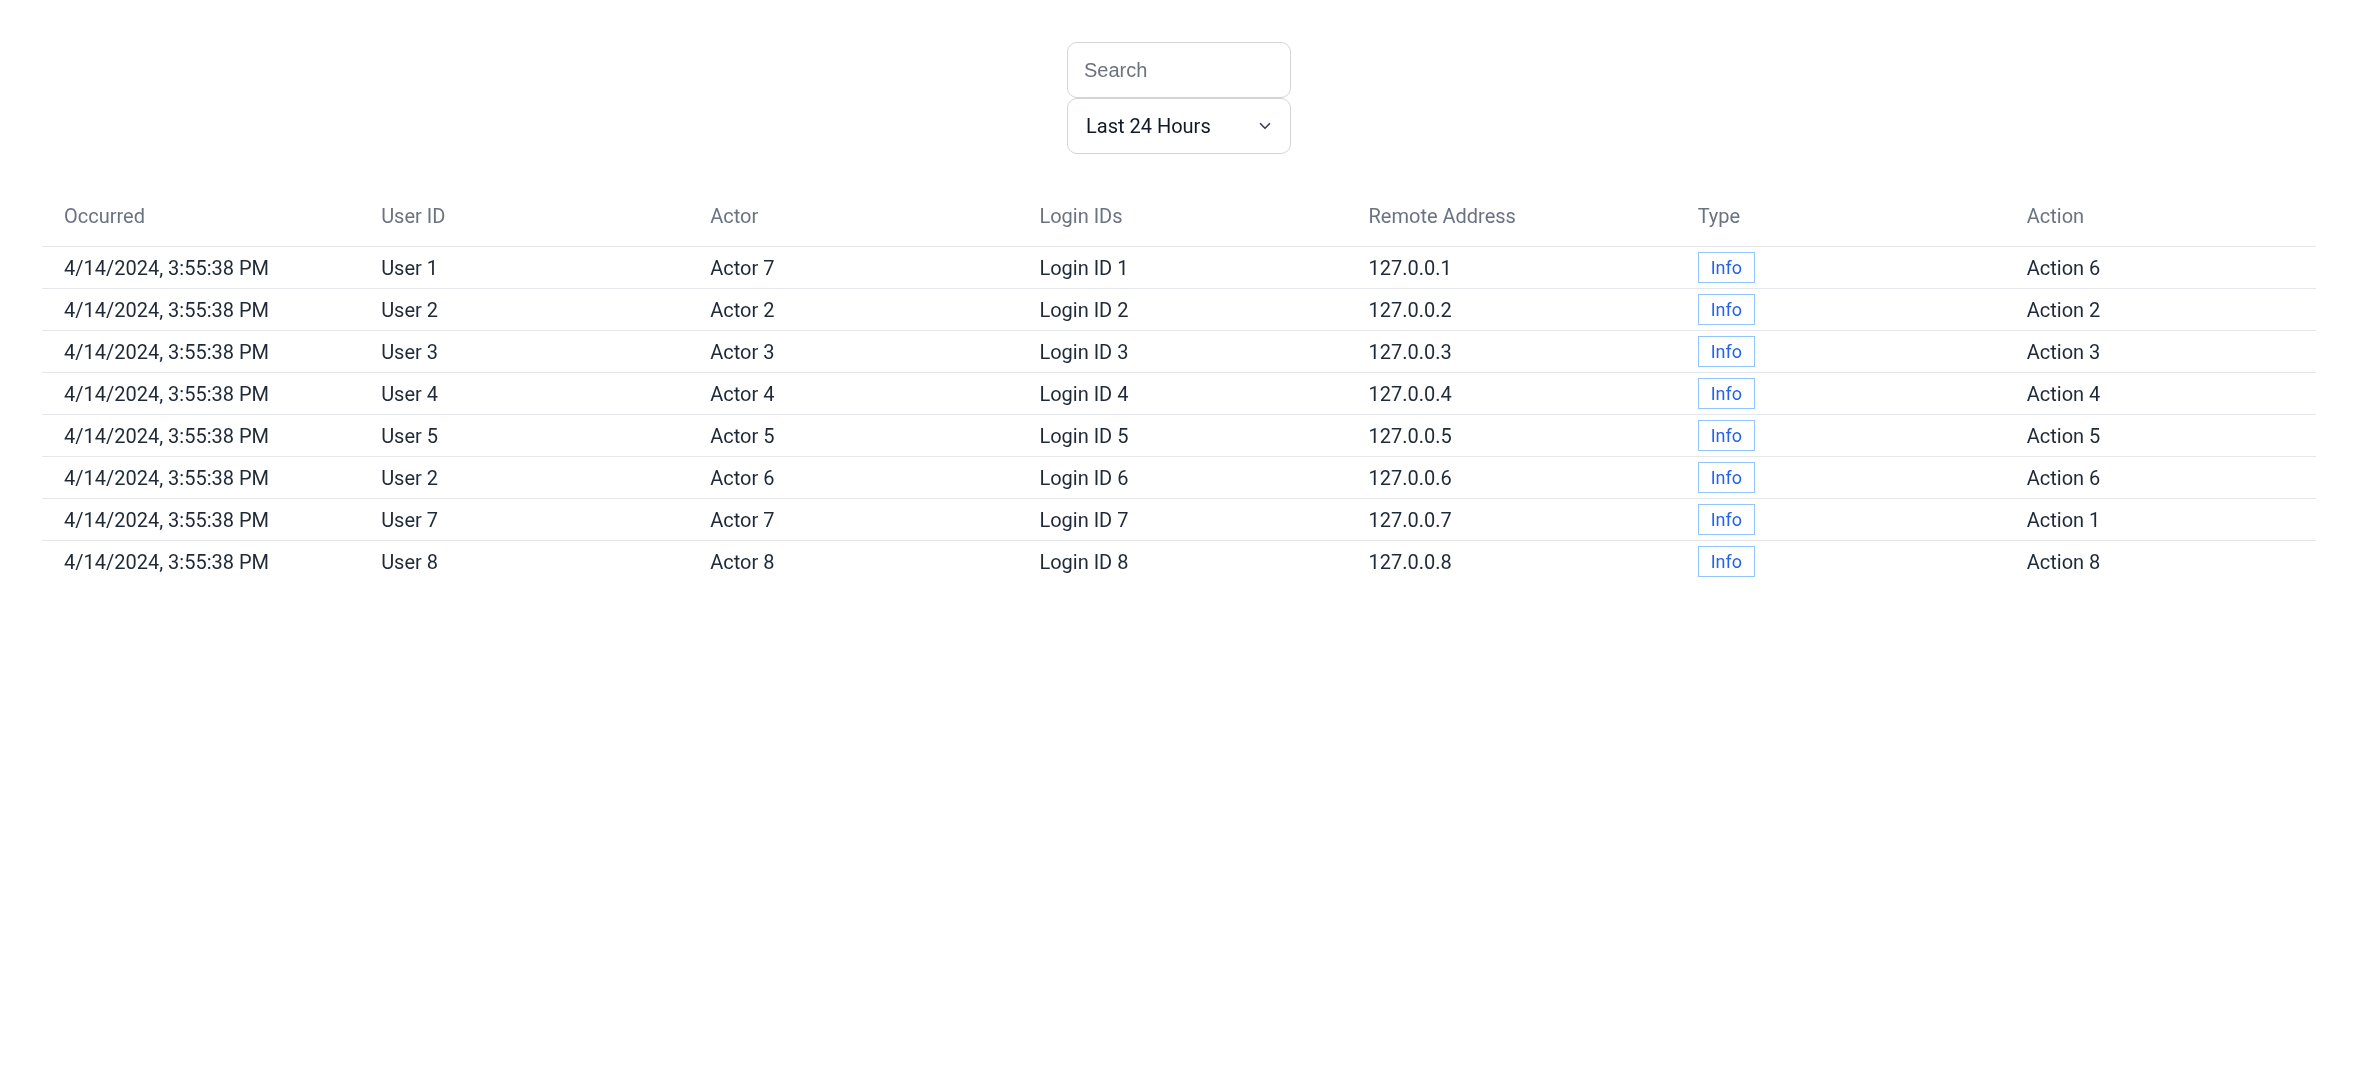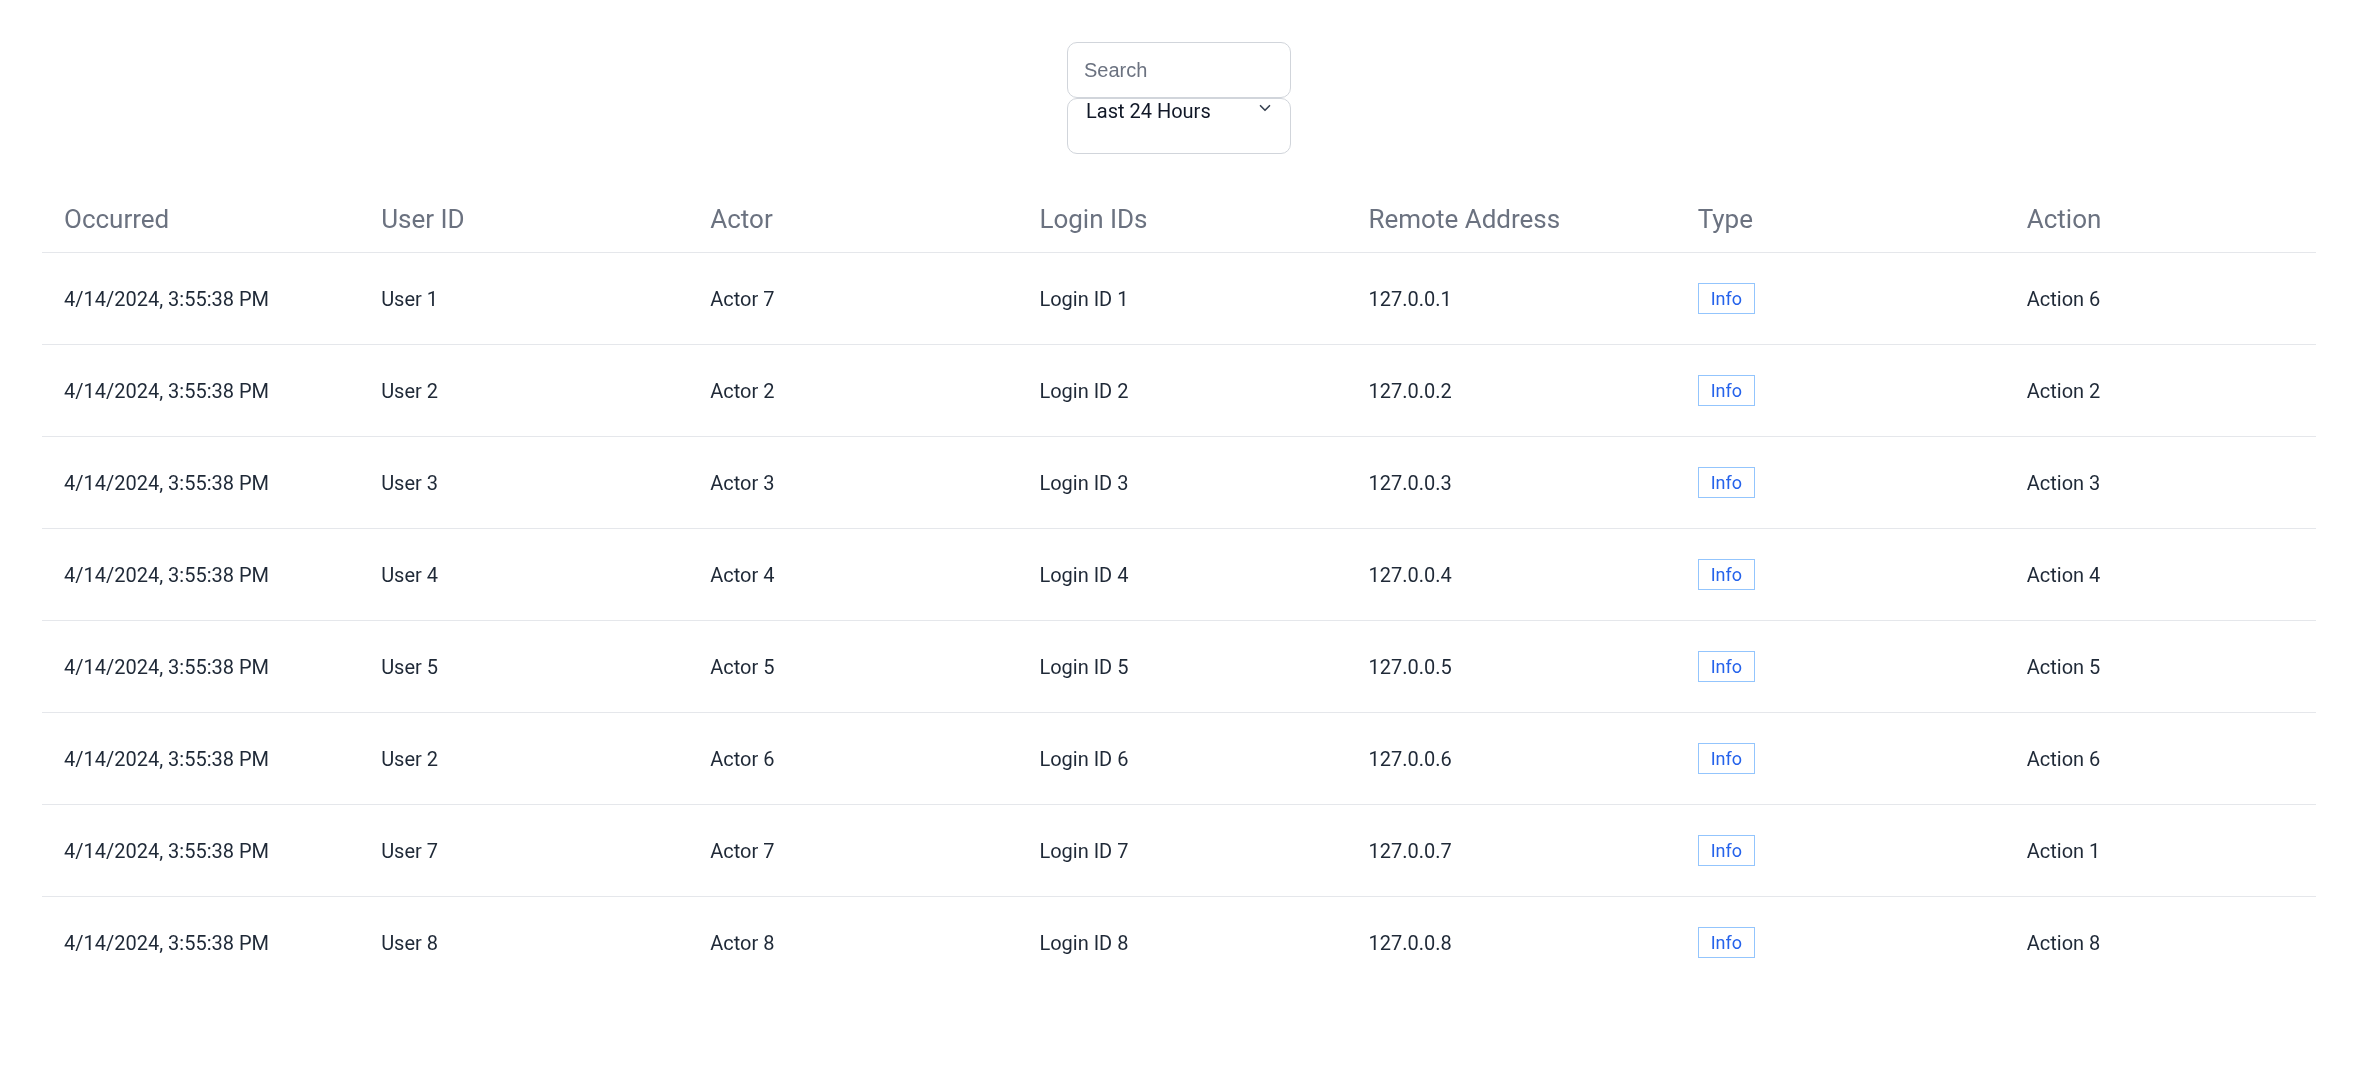--- a/index.html
+++ b/index.html
@@ -29,21 +29,21 @@
     border: 1px solid #d1d5db;
     border-radius: 10px;
     background: #ffffff;
     outline: none;
   }
   .search-input::placeholder {
     color: #6b7280;
   }
   .time-select {
     display: flex;
-    align-items: flex-start;
+    align-items: center;
     justify-content: space-between;
     width: 224px;
     height: 56px;
     padding: 0 16px 0 18px;
     font-size: 20px;
     color: #111827;
     border: 1px solid #d1d5db;
     border-radius: 10px;
     background: #ffffff;
     cursor: pointer;
@@ -57,29 +57,29 @@
     display: block;
   }
   table {
     width: 100%;
     border-collapse: collapse;
     table-layout: fixed;
   }
   th {
     text-align: left;
     font-weight: 400;
-    font-size: 26px;
+    font-size: 20px;
     color: #6b7280;
     padding: 14px 10px 18px 10px;
     border-bottom: 1px solid #e5e7eb;
   }
   td {
     font-size: 20px;
     color: #1f2937;
-    padding: 30px 10px;
+    padding: 5px 10px;
     border-bottom: 1px solid #e5e7eb;
     vertical-align: middle;
   }
   tbody tr:last-child td {
     border-bottom: none;
   }
   th:first-child, td:first-child {
     padding-left: 22px;
   }
   .col-occurred { width: 14.3%; }

